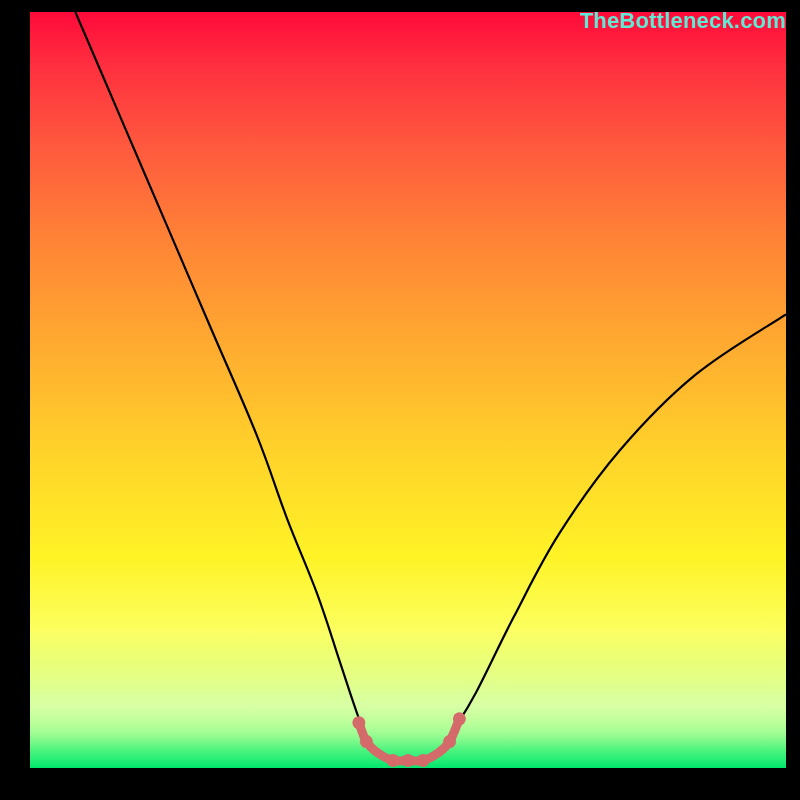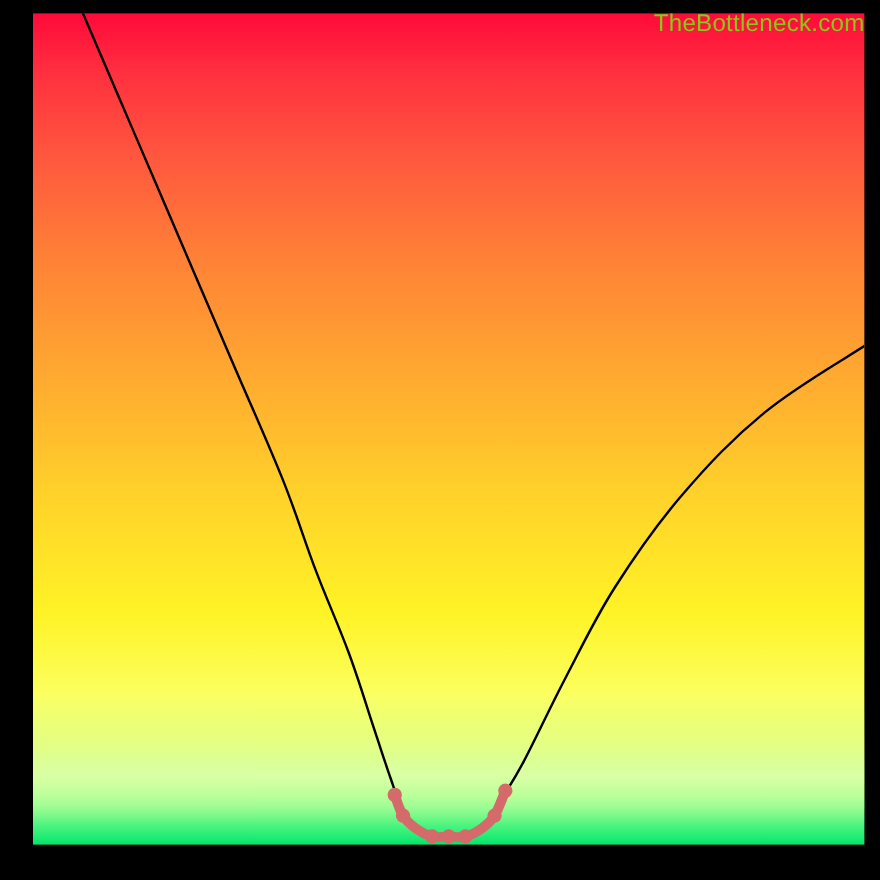--- a/index.html
+++ b/index.html
@@ -55,24 +55,24 @@
       rgba(200,255,160,0.5) 75%,
       rgba(120,255,140,0.25) 88%,
       rgba(0,230,110,0) 100%
     );
     mix-blend-mode: screen;
   }
   .watermark {
     position: absolute;
     top: 8px;
     right: 14px;
-    color: #84cc16;
+    color: #5eead4;
     font-size: 22px;
     letter-spacing: 0.2px;
-    font-weight: 400;
+    font-weight: 700;
     z-index: 10;
   }
   svg.curve {
     position: absolute;
     inset: 0;
   }
 </style>
 </head>
 <body>
 

